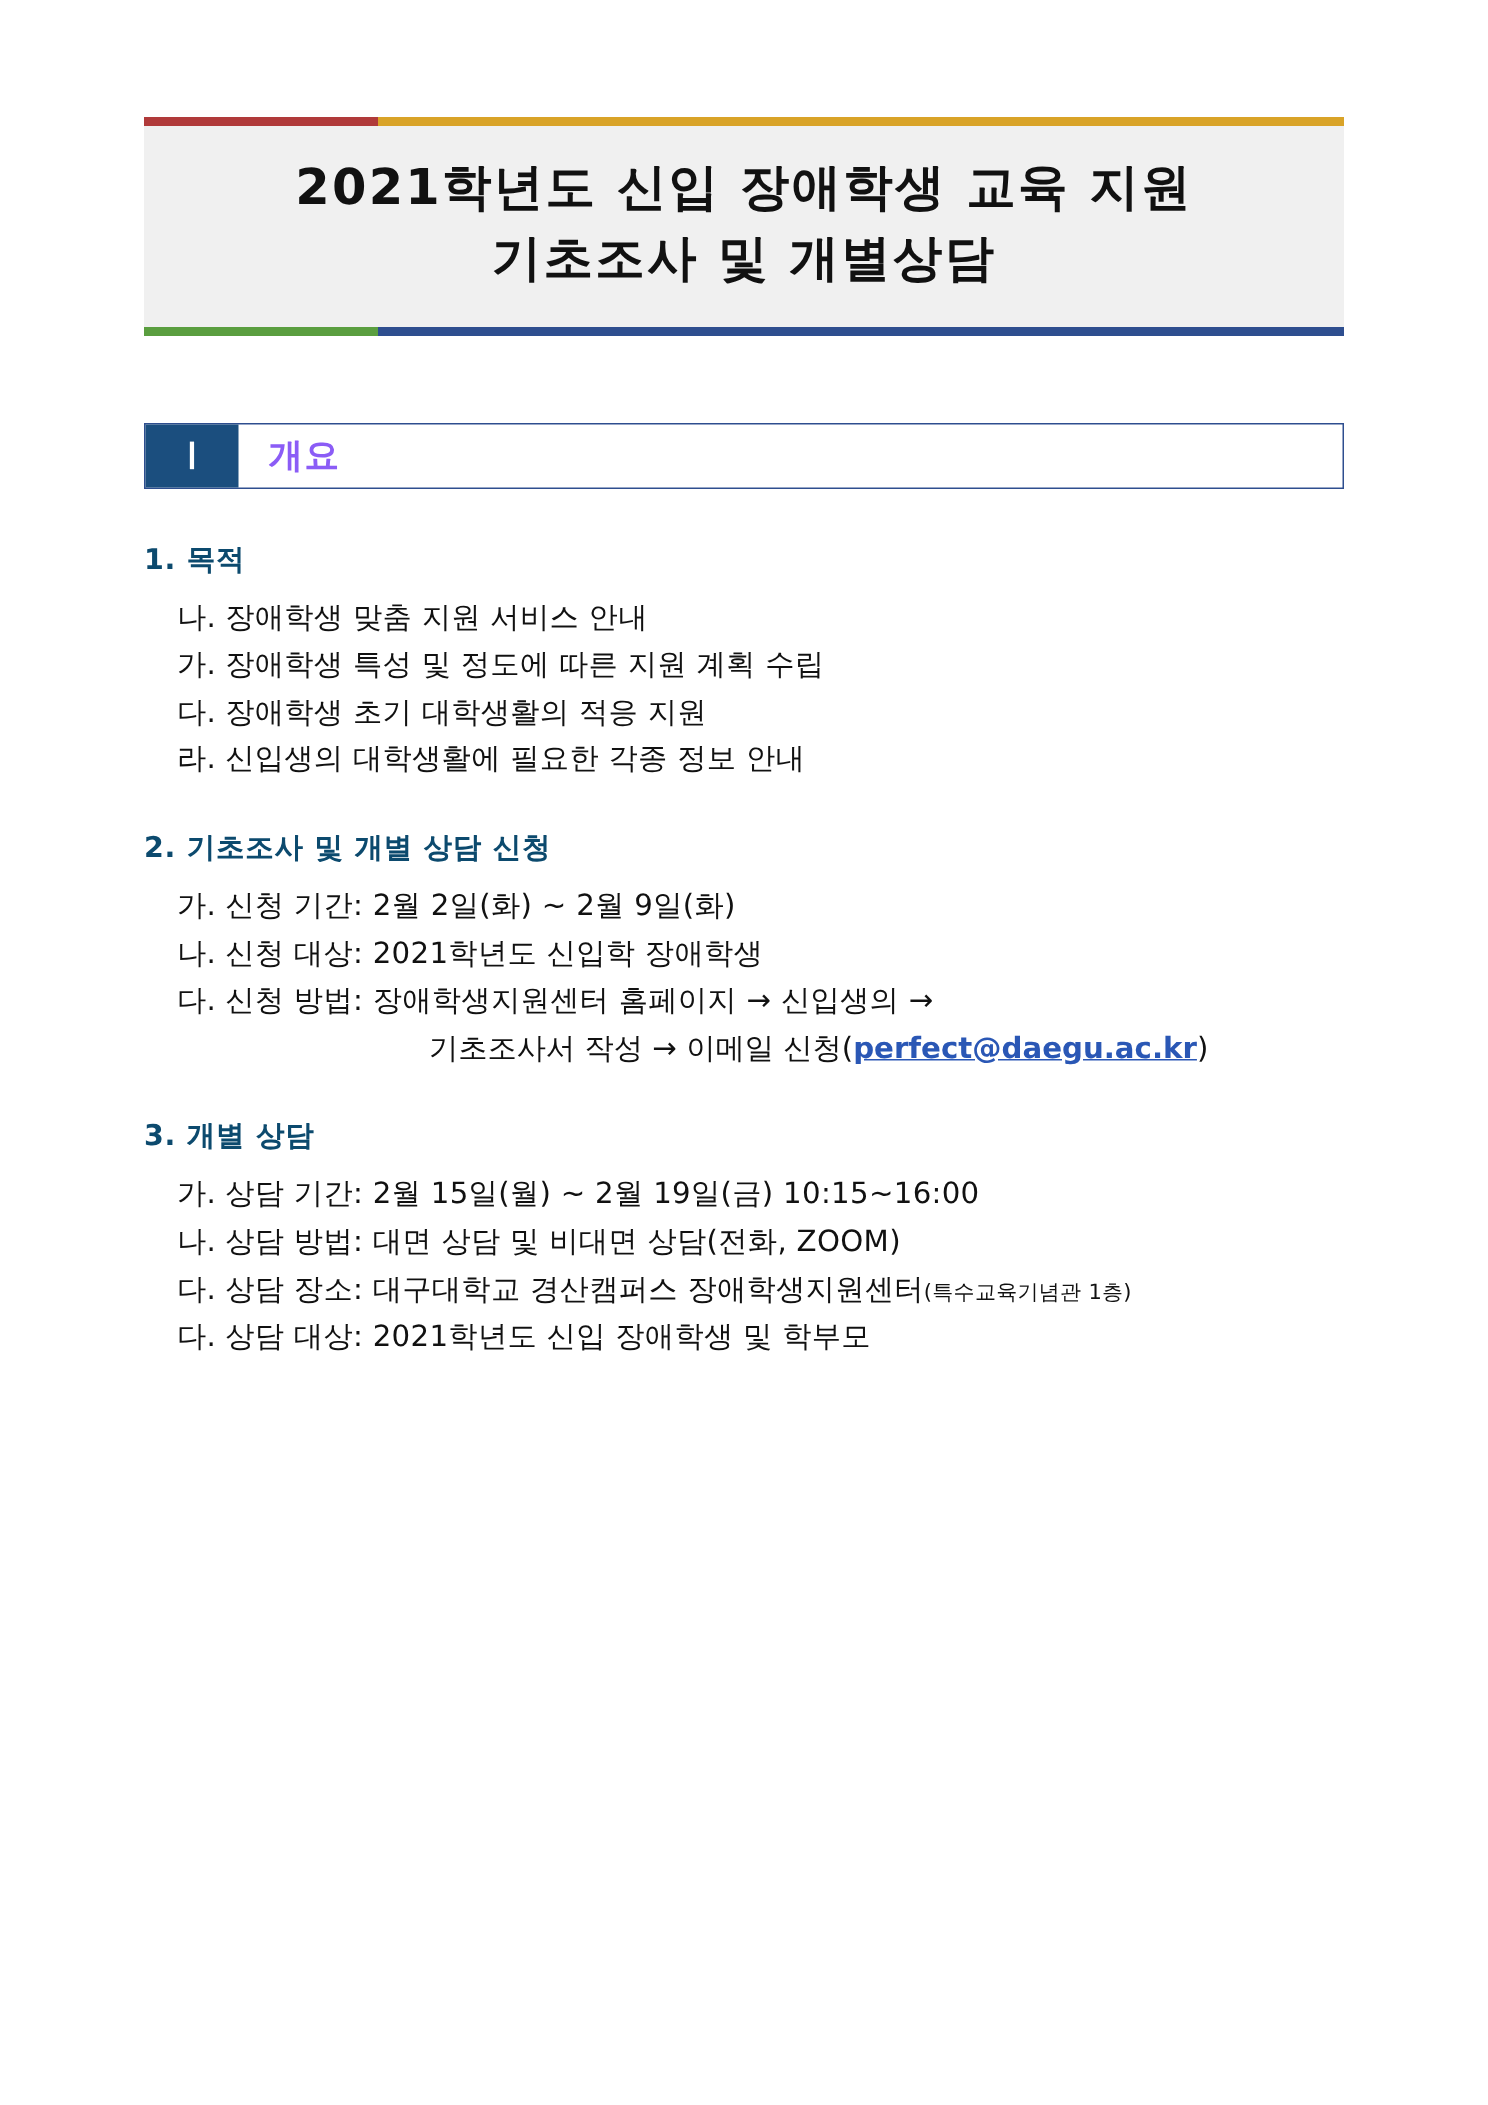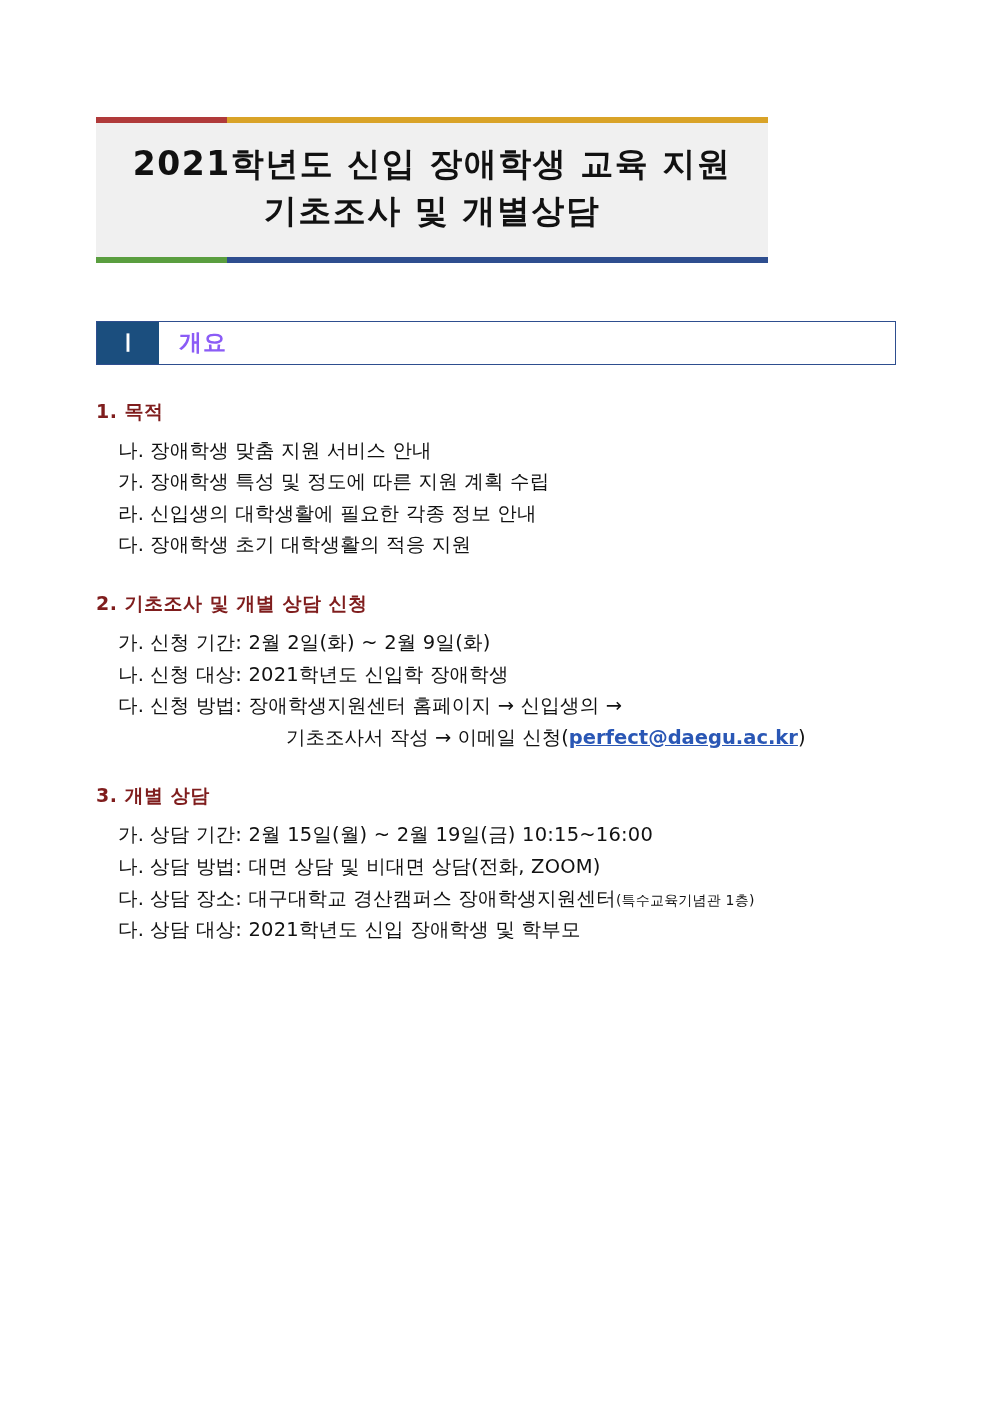--- a/index.html
+++ b/index.html
@@ -18,22 +18,22 @@
   .page {
     position: relative;
     width: 992px;
     height: 1403px;
     box-sizing: border-box;
     padding: 0 96px;
   }
 
   
   .title-block {
-    margin-top: 117px;
-    width: 672px;
+    margin-top: 78px;
+    width: 800px;
     background: #f0f0f0;
     box-sizing: border-box;
   }
   .title-rule {
     display: flex;
     width: 100%;
     height: 6px;
   }
   .title-rule .seg {
     height: 100%;
@@ -95,21 +95,21 @@
     width: 810px;
   }
   .group { margin-bottom: 30px; }
   .group:last-child { margin-bottom: 0; }
 
   .group-title {
     font-size: 19px;
     font-weight: bold;
     letter-spacing: 0.5px;
     margin-bottom: 10px;
-    color: #7f1d1d;
+    color: #0c4a6e;
   }
   .item {
     font-size: 19.5px;
     line-height: 1.62;
     letter-spacing: 0.2px;
     padding-left: 22px;
     color: #111111;
     white-space: nowrap;
   }
   .item .marker { margin-right: 6px; }
@@ -158,24 +158,24 @@
 
     <div class="group">
       <div class="group-title">1. 목적</div>
       <div class="item">
         <span class="marker">나.</span><span>장애학생 맞춤 지원 서비스 안내</span>
       </div>
       <div class="item">
         <span class="marker">가.</span><span>장애학생 특성 및 정도에 따른 지원 계획 수립</span>
       </div>
       <div class="item">
+        <span class="marker">다.</span><span>장애학생 초기 대학생활의 적응 지원</span>
+      </div>
+      <div class="item">
         <span class="marker">라.</span><span>신입생의 대학생활에 필요한 각종 정보 안내</span>
-      </div>
-      <div class="item">
-        <span class="marker">다.</span><span>장애학생 초기 대학생활의 적응 지원</span>
       </div>
     </div>
 
     <div class="group">
       <div class="group-title">2. 기초조사 및 개별 상담 신청</div>
       <div class="item">
         <span class="marker">가.</span><span>신청 기간: 2월 2일(화) ~ 2월 9일(화)</span>
       </div>
       <div class="item">
         <span class="marker">나.</span><span>신청 대상: 2021학년도 신입학 장애학생</span>

